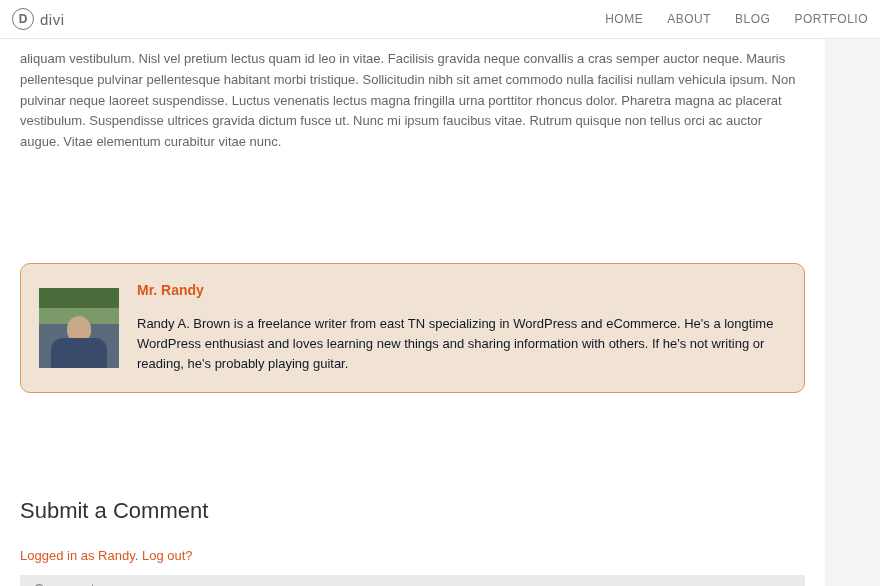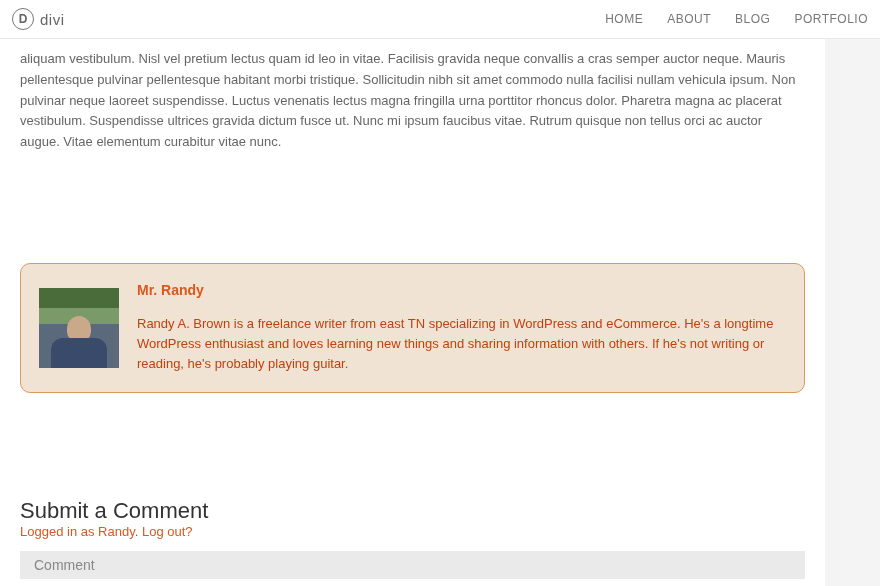--- a/index.html
+++ b/index.html
@@ -109,29 +109,29 @@
     .author-info {
       flex: 1;
     }
     .author-name {
       color: #d9591e;
       font-weight: 600;
       font-size: 14px;
       margin-bottom: 16px;
     }
     .author-bio {
-      color: #c2410c;
+      color: #0f172a;
       font-size: 13px;
       line-height: 1.55;
     }
     .comment-heading {
       font-size: 22px;
       color: #333;
       font-weight: 500;
-      margin-bottom: 0;
+      margin-bottom: 24px;
     }
     .logged-in-line {
       font-size: 13px;
       margin-bottom: 12px;
     }
     .logged-in-line a {
       color: #d9591e;
       text-decoration: none;
       text-align: center;
     }

